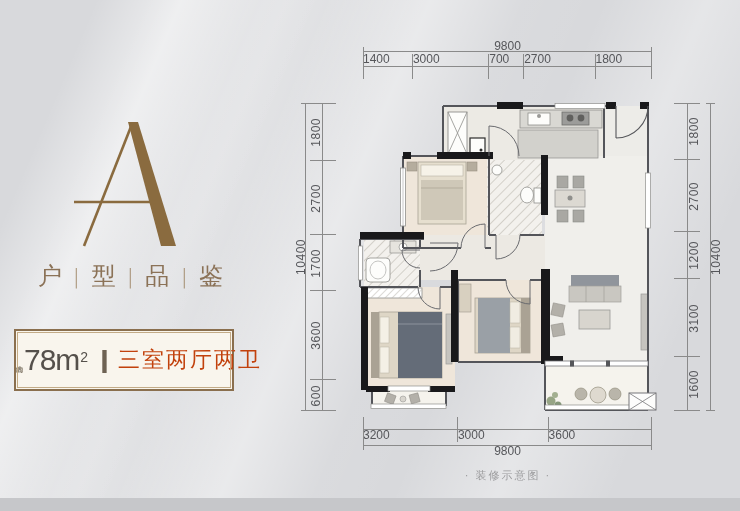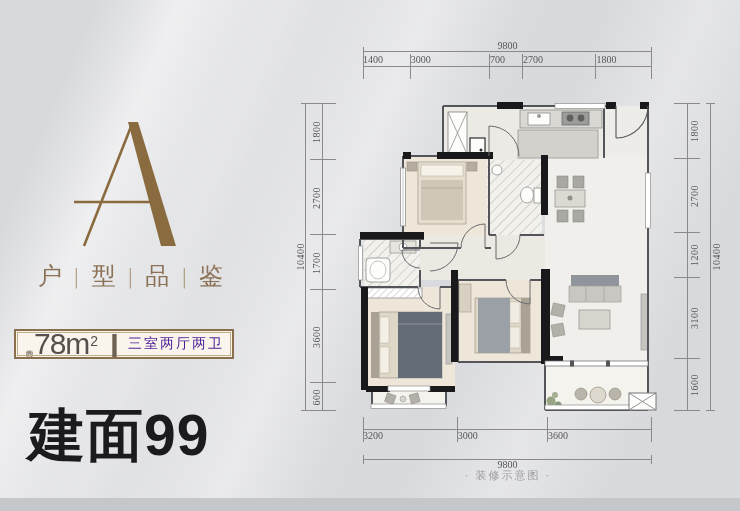--- a/index.html
+++ b/index.html
@@ -9,39 +9,39 @@
       linear-gradient(113deg, rgba(255,255,255,0) 10%, rgba(255,255,255,.55) 19%, rgba(255,255,255,.12) 27%, rgba(255,255,255,0) 34%, rgba(255,255,255,.45) 45%, rgba(255,255,255,.05) 55%, rgba(255,255,255,0) 63%, rgba(255,255,255,.35) 74%, rgba(255,255,255,0) 86%),
       linear-gradient(293deg, rgba(255,255,255,0) 55%, rgba(255,255,255,.3) 70%, rgba(255,255,255,0) 85%);
     font-family:"Liberation Sans","DejaVu Sans",sans-serif;}
   #bottom-strip{position:absolute;left:0;bottom:0;width:740px;height:13px;background:#c6c7ca}
 
   
   #logo-a{position:absolute;left:72px;top:118px}
   #series-row{position:absolute;left:38px;top:260px;width:185px;display:flex;align-items:center;justify-content:space-between;
     font-family:"DejaVu Serif","Liberation Serif",serif;font-size:24px;color:#8b7257}
   #series-row .sdiv{font-size:20px;color:#a18a6c;font-weight:400;transform:scaleX(.6)}
-  #area-box{position:absolute;left:14px;top:329px;width:220px;height:30px;background:#f9f5ed;border:2px solid #8a6f4e;display:flex;align-items:center;padding:0 8px;box-sizing:border-box}
+  #area-box{position:absolute;left:14px;top:329px;width:220px;height:62px;background:#f9f5ed;border:2px solid #8a6f4e;display:flex;align-items:center;padding:0 0;box-sizing:border-box}
   #area-box::before{content:"";position:absolute;inset:1px;border:1px solid #c3ab87;pointer-events:none}
   #area-prefix{writing-mode:vertical-rl;text-orientation:upright;font-size:7px;line-height:1;color:#8a8071;width:9px;margin-right:1px;letter-spacing:0}
   #area-value{font-size:30px;color:#55504b;letter-spacing:-1px}
   #area-value sup{font-size:14px;vertical-align:8px;margin-left:1px}
   #area-divider{font-size:24px;font-weight:bold;color:#6e6253;margin:0 10px 0 14px;transform:scaleX(1.4)}
-  #layout-text{font-size:14px;color:#4c1d95;letter-spacing:2px;white-space:nowrap}
+  #layout-text{font-size:22px;color:#c2410c;letter-spacing:2px;white-space:nowrap}
   #headline{position:absolute;left:28px;top:398px;font-size:57px;font-weight:bold;color:#1b1b1d;letter-spacing:1px}
 
   
-  .dimh,.dimv{position:absolute;font-family:Liberation Serif, serif;font-size:10px;color:#55565a}
+  .dimh,.dimv{position:absolute;font-family:Liberation Sans, sans-serif;font-size:12px;color:#55565a}
   .dov{text-align:center;line-height:10px;height:10px}
   .dline{position:relative;height:1px;background:#8a8a8a}
   .dline::before,.dline::after{content:"";position:absolute;top:-4px;width:1px;height:9px;background:#8a8a8a}
   .dline::before{left:0}
   .dline::after{right:0}
   .dsegs{display:flex;position:relative}
   .dsegs-t{border-bottom:1px solid #8a8a8a;margin-top:2px}
-  .dsegs-b{border-top:1px solid #8a8a8a;margin-bottom:17px}
+  .dsegs-b{border-top:1px solid #8a8a8a;margin-bottom:3px}
   .dseg{position:relative;text-align:left;line-height:11px;height:12px;overflow:visible}
   .dsegs-t .dseg::after,.dsegs-t .dseg:first-child::before{content:"";position:absolute;bottom:-13px;width:1px;height:25px;background:#8a8a8a}
   .dsegs-b .dseg::after,.dsegs-b .dseg:first-child::before{content:"";position:absolute;top:-13px;width:1px;height:25px;background:#8a8a8a}
   .dseg::after{right:0}
   .dseg:first-child::before{left:0}
   .dimv{display:flex}
   .dv-labelcol{position:relative;display:flex;align-items:center;justify-content:center}
   .dvline{width:1px;background:#8a8a8a;height:100%;position:relative}
   .dvline::before,.dvline::after{content:"";position:absolute;left:-4px;width:9px;height:1px;background:#8a8a8a}
   .dvline::before{top:0}
@@ -79,21 +79,20 @@
     <span>鉴</span>
   </div>
 
   <div id="area-box">
     <span id="area-prefix">套内约</span>
     <span id="area-value"><span>78m</span><sup>2</sup></span>
     <span id="area-divider">|</span>
     <span id="layout-text">三室两厅两卫</span>
   </div>
 
-  <div id="headline">建面99</div>
 
   <svg id="plan-svg" width="302" height="318" viewBox="0 0 302 318">
     <defs>
       <pattern id="hatch" width="7" height="7" patternUnits="userSpaceOnUse" patternTransform="rotate(45)">
         <path d="M0 0 L0 7" stroke="#d3d0c9" stroke-width="2"></path>
       </pattern>
       <pattern id="winhatch" width="5" height="5" patternUnits="userSpaceOnUse" patternTransform="rotate(45)">
         <path d="M0 0 L0 5" stroke="#b9b6ae" stroke-width="1"></path>
       </pattern>
     </defs>

